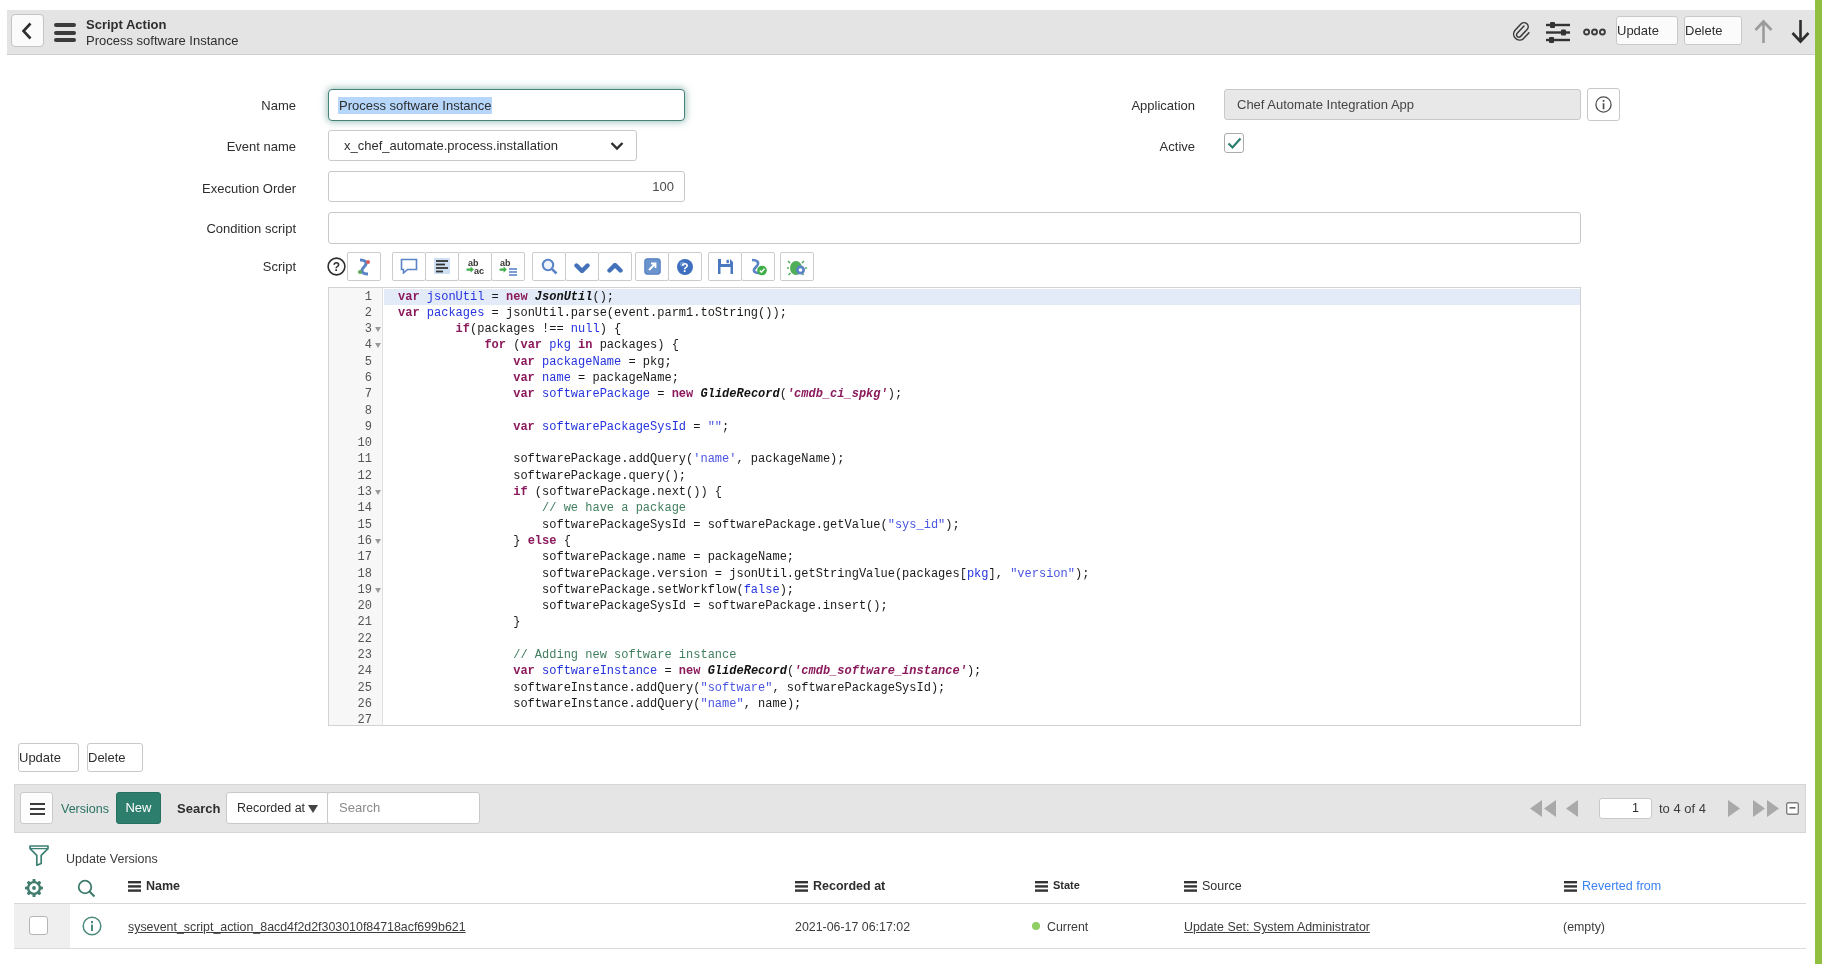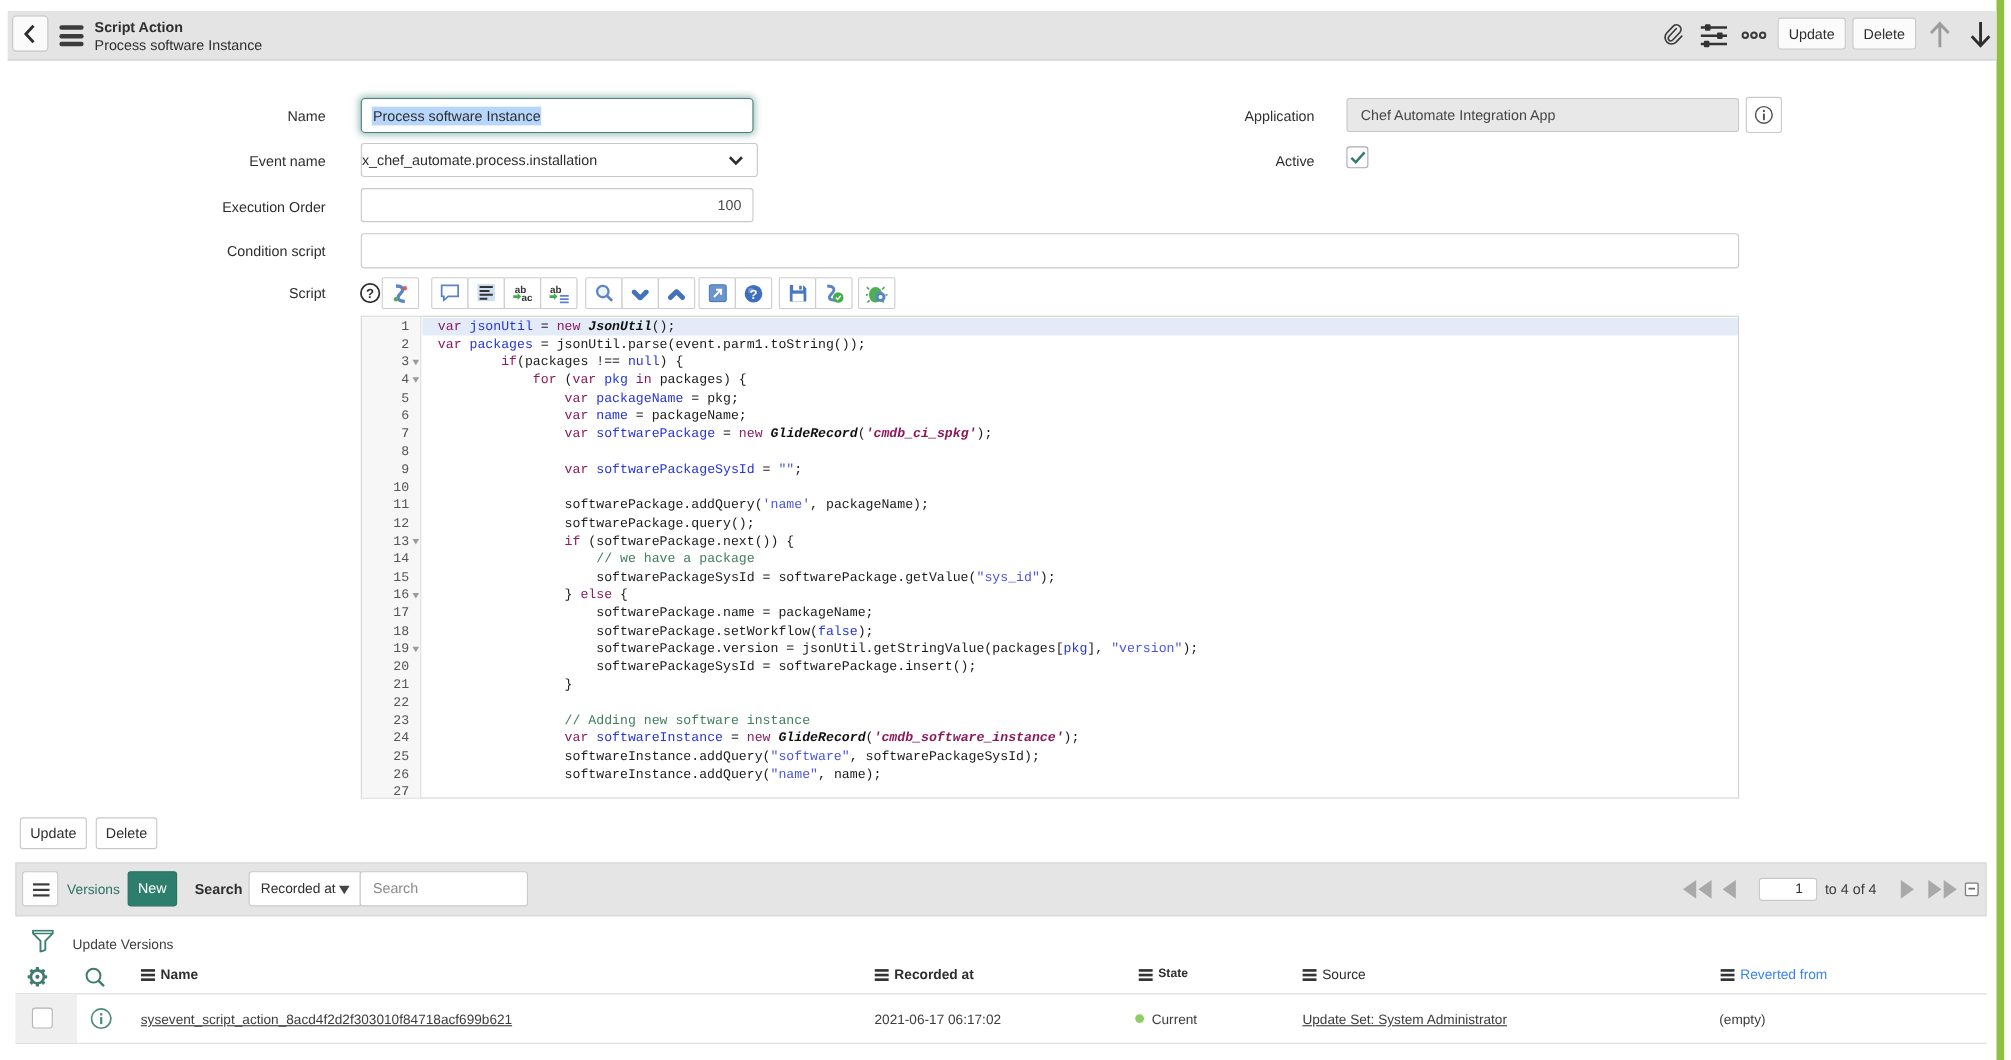--- a/index.html
+++ b/index.html
@@ -1,23 +1,23 @@
 <!DOCTYPE html>
 <html><head>
 <meta charset="utf-8">
 <style>
 *{margin:0;padding:0;box-sizing:border-box}
 html,body{width:1828px;height:964px;background:#fff;font-family:"Liberation Sans",sans-serif;overflow:hidden;position:relative}
 .ab{position:absolute}
 .lbl{position:absolute;font-size:13px;color:#2e2e2e;text-align:right;line-height:15px}
 .inp{position:absolute;background:#fff;border:1px solid #c9c9c9;border-radius:3px;font-size:13px;color:#2e2e2e}
-.btn{position:absolute;background:#fbfbfb;border:1px solid #c9c9c9;border-radius:3px;font-size:13px;color:#2e2e2e;text-align:center}
+.btn{position:absolute;background:#fbfbfb;border:1px solid #c9c9c9;border-radius:3px;font-size:13px;color:#2e2e2e;text-align:left}
 .tb{position:absolute;width:34px;height:29px;background:#fff;border:1px solid #ccc;border-radius:2px;text-align:center}
 .tb svg{margin-top:5px}
-#code .k{color:#8b1a5c;font-weight:normal}
+#code .k{color:#8b1a5c;font-weight:bold}
 #code .d{color:#2433dd}
 #code .s{color:#4a55e2}
 #code .c{color:#417f5f}
 #code .t{font-weight:bold;font-style:italic;color:#111}
 #code .m{color:#8b1a5c;font-weight:bold;font-style:italic}
 #gut div{position:relative}
 #gut i{position:absolute;left:45.5px;top:6px;width:0;height:0;border-left:3.6px solid transparent;border-right:3.6px solid transparent;border-top:5px solid #9a9a9a}
 </style>
 </head>
 <body>
@@ -71,21 +71,21 @@
 <div class="lbl" style="left:96px;top:181px;width:200px">Execution Order</div>
 <div class="lbl" style="left:96px;top:221px;width:200px">Condition script</div>
 <div class="lbl" style="left:96px;top:259px;width:200px">Script</div>
 <div class="lbl" style="left:995px;top:98px;width:200px">Application</div>
 <div class="lbl" style="left:995px;top:139px;width:200px">Active</div>
 
 <div class="ab" style="left:328px;top:89px;width:357px;height:32px;background:#fff;border:1px solid #47837a;border-radius:4px;box-shadow:0 0 7px 1px rgba(72,138,125,.55)">
   <span style="position:absolute;left:9px;top:7px;font-size:13px;color:#2e2e2e;background:#b6d7fb;padding:1px 1px">Process software Instance</span>
 </div>
 
-<div class="inp" style="left:328px;top:130px;width:361px;height:31px;line-height:29px;">x_chef_automate.process.installation
+<div class="inp" style="left:328px;top:130px;width:309px;height:31px;line-height:29px;padding-left:15px">x_chef_automate.process.installation
   <svg style="position:absolute;right:12px;top:10px" width="14" height="10" viewBox="0 0 14 10">
       <path d="M1.5 2 L7 7.5 L12.5 2" stroke="#2e2e2e" stroke-width="2.4" fill="none"></path>
     </svg>
 </div>
 
 <div class="inp" style="left:328px;top:171px;width:357px;height:31px;line-height:29px;text-align:right;padding-right:10px;color:#4a4a4a">100</div>
 
 <div class="inp" style="left:328px;top:212px;width:1253px;height:32px"></div>
 
 <div class="inp" style="left:1224px;top:89px;width:357px;height:31px;line-height:29px;padding-left:12px;background:#e8e8e8;color:#454545">Chef Automate Integration App</div>
@@ -219,22 +219,22 @@
       <div>&nbsp;</div>
       <div>&nbsp;&nbsp;&nbsp;&nbsp;&nbsp;&nbsp;&nbsp;&nbsp;&nbsp;&nbsp;&nbsp;&nbsp;&nbsp;&nbsp;&nbsp;&nbsp;<span class="k">var</span>&nbsp;<span class="d">softwarePackageSysId</span>&nbsp;=&nbsp;<span class="s">""</span>;</div>
       <div>&nbsp;</div>
       <div>&nbsp;&nbsp;&nbsp;&nbsp;&nbsp;&nbsp;&nbsp;&nbsp;&nbsp;&nbsp;&nbsp;&nbsp;&nbsp;&nbsp;&nbsp;&nbsp;softwarePackage.addQuery(<span class="s">'name'</span>,&nbsp;packageName);</div>
       <div>&nbsp;&nbsp;&nbsp;&nbsp;&nbsp;&nbsp;&nbsp;&nbsp;&nbsp;&nbsp;&nbsp;&nbsp;&nbsp;&nbsp;&nbsp;&nbsp;softwarePackage.query();</div>
       <div>&nbsp;&nbsp;&nbsp;&nbsp;&nbsp;&nbsp;&nbsp;&nbsp;&nbsp;&nbsp;&nbsp;&nbsp;&nbsp;&nbsp;&nbsp;&nbsp;<span class="k">if</span>&nbsp;(softwarePackage.next())&nbsp;{</div>
       <div>&nbsp;&nbsp;&nbsp;&nbsp;&nbsp;&nbsp;&nbsp;&nbsp;&nbsp;&nbsp;&nbsp;&nbsp;&nbsp;&nbsp;&nbsp;&nbsp;&nbsp;&nbsp;&nbsp;&nbsp;<span class="c">//&nbsp;we&nbsp;have&nbsp;a&nbsp;package</span></div>
       <div>&nbsp;&nbsp;&nbsp;&nbsp;&nbsp;&nbsp;&nbsp;&nbsp;&nbsp;&nbsp;&nbsp;&nbsp;&nbsp;&nbsp;&nbsp;&nbsp;&nbsp;&nbsp;&nbsp;&nbsp;softwarePackageSysId&nbsp;=&nbsp;softwarePackage.getValue(<span class="s">"sys_id"</span>);</div>
       <div>&nbsp;&nbsp;&nbsp;&nbsp;&nbsp;&nbsp;&nbsp;&nbsp;&nbsp;&nbsp;&nbsp;&nbsp;&nbsp;&nbsp;&nbsp;&nbsp;}&nbsp;<span class="k">else</span>&nbsp;{</div>
       <div>&nbsp;&nbsp;&nbsp;&nbsp;&nbsp;&nbsp;&nbsp;&nbsp;&nbsp;&nbsp;&nbsp;&nbsp;&nbsp;&nbsp;&nbsp;&nbsp;&nbsp;&nbsp;&nbsp;&nbsp;softwarePackage.name&nbsp;=&nbsp;packageName;</div>
+      <div>&nbsp;&nbsp;&nbsp;&nbsp;&nbsp;&nbsp;&nbsp;&nbsp;&nbsp;&nbsp;&nbsp;&nbsp;&nbsp;&nbsp;&nbsp;&nbsp;&nbsp;&nbsp;&nbsp;&nbsp;softwarePackage.version&nbsp;=&nbsp;jsonUtil.getStringValue(packages[<span class="d">pkg</span>],&nbsp;<span class="s">"version"</span>);</div>
       <div>&nbsp;&nbsp;&nbsp;&nbsp;&nbsp;&nbsp;&nbsp;&nbsp;&nbsp;&nbsp;&nbsp;&nbsp;&nbsp;&nbsp;&nbsp;&nbsp;&nbsp;&nbsp;&nbsp;&nbsp;softwarePackage.setWorkflow(<span class="d">false</span>);</div>
-      <div>&nbsp;&nbsp;&nbsp;&nbsp;&nbsp;&nbsp;&nbsp;&nbsp;&nbsp;&nbsp;&nbsp;&nbsp;&nbsp;&nbsp;&nbsp;&nbsp;&nbsp;&nbsp;&nbsp;&nbsp;softwarePackage.version&nbsp;=&nbsp;jsonUtil.getStringValue(packages[<span class="d">pkg</span>],&nbsp;<span class="s">"version"</span>);</div>
       <div>&nbsp;&nbsp;&nbsp;&nbsp;&nbsp;&nbsp;&nbsp;&nbsp;&nbsp;&nbsp;&nbsp;&nbsp;&nbsp;&nbsp;&nbsp;&nbsp;&nbsp;&nbsp;&nbsp;&nbsp;softwarePackageSysId&nbsp;=&nbsp;softwarePackage.insert();</div>
       <div>&nbsp;&nbsp;&nbsp;&nbsp;&nbsp;&nbsp;&nbsp;&nbsp;&nbsp;&nbsp;&nbsp;&nbsp;&nbsp;&nbsp;&nbsp;&nbsp;}</div>
       <div>&nbsp;</div>
       <div>&nbsp;&nbsp;&nbsp;&nbsp;&nbsp;&nbsp;&nbsp;&nbsp;&nbsp;&nbsp;&nbsp;&nbsp;&nbsp;&nbsp;&nbsp;&nbsp;<span class="c">//&nbsp;Adding&nbsp;new&nbsp;software&nbsp;instance</span></div>
       <div>&nbsp;&nbsp;&nbsp;&nbsp;&nbsp;&nbsp;&nbsp;&nbsp;&nbsp;&nbsp;&nbsp;&nbsp;&nbsp;&nbsp;&nbsp;&nbsp;<span class="k">var</span>&nbsp;<span class="d">softwareInstance</span>&nbsp;=&nbsp;<span class="k">new</span>&nbsp;<span class="t">GlideRecord</span>(<span class="m">'cmdb_software_instance'</span>);</div>
       <div>&nbsp;&nbsp;&nbsp;&nbsp;&nbsp;&nbsp;&nbsp;&nbsp;&nbsp;&nbsp;&nbsp;&nbsp;&nbsp;&nbsp;&nbsp;&nbsp;softwareInstance.addQuery(<span class="s">"software"</span>,&nbsp;softwarePackageSysId);</div>
       <div>&nbsp;&nbsp;&nbsp;&nbsp;&nbsp;&nbsp;&nbsp;&nbsp;&nbsp;&nbsp;&nbsp;&nbsp;&nbsp;&nbsp;&nbsp;&nbsp;softwareInstance.addQuery(<span class="s">"name"</span>,&nbsp;name);</div>
     </div>
 </div>
 

